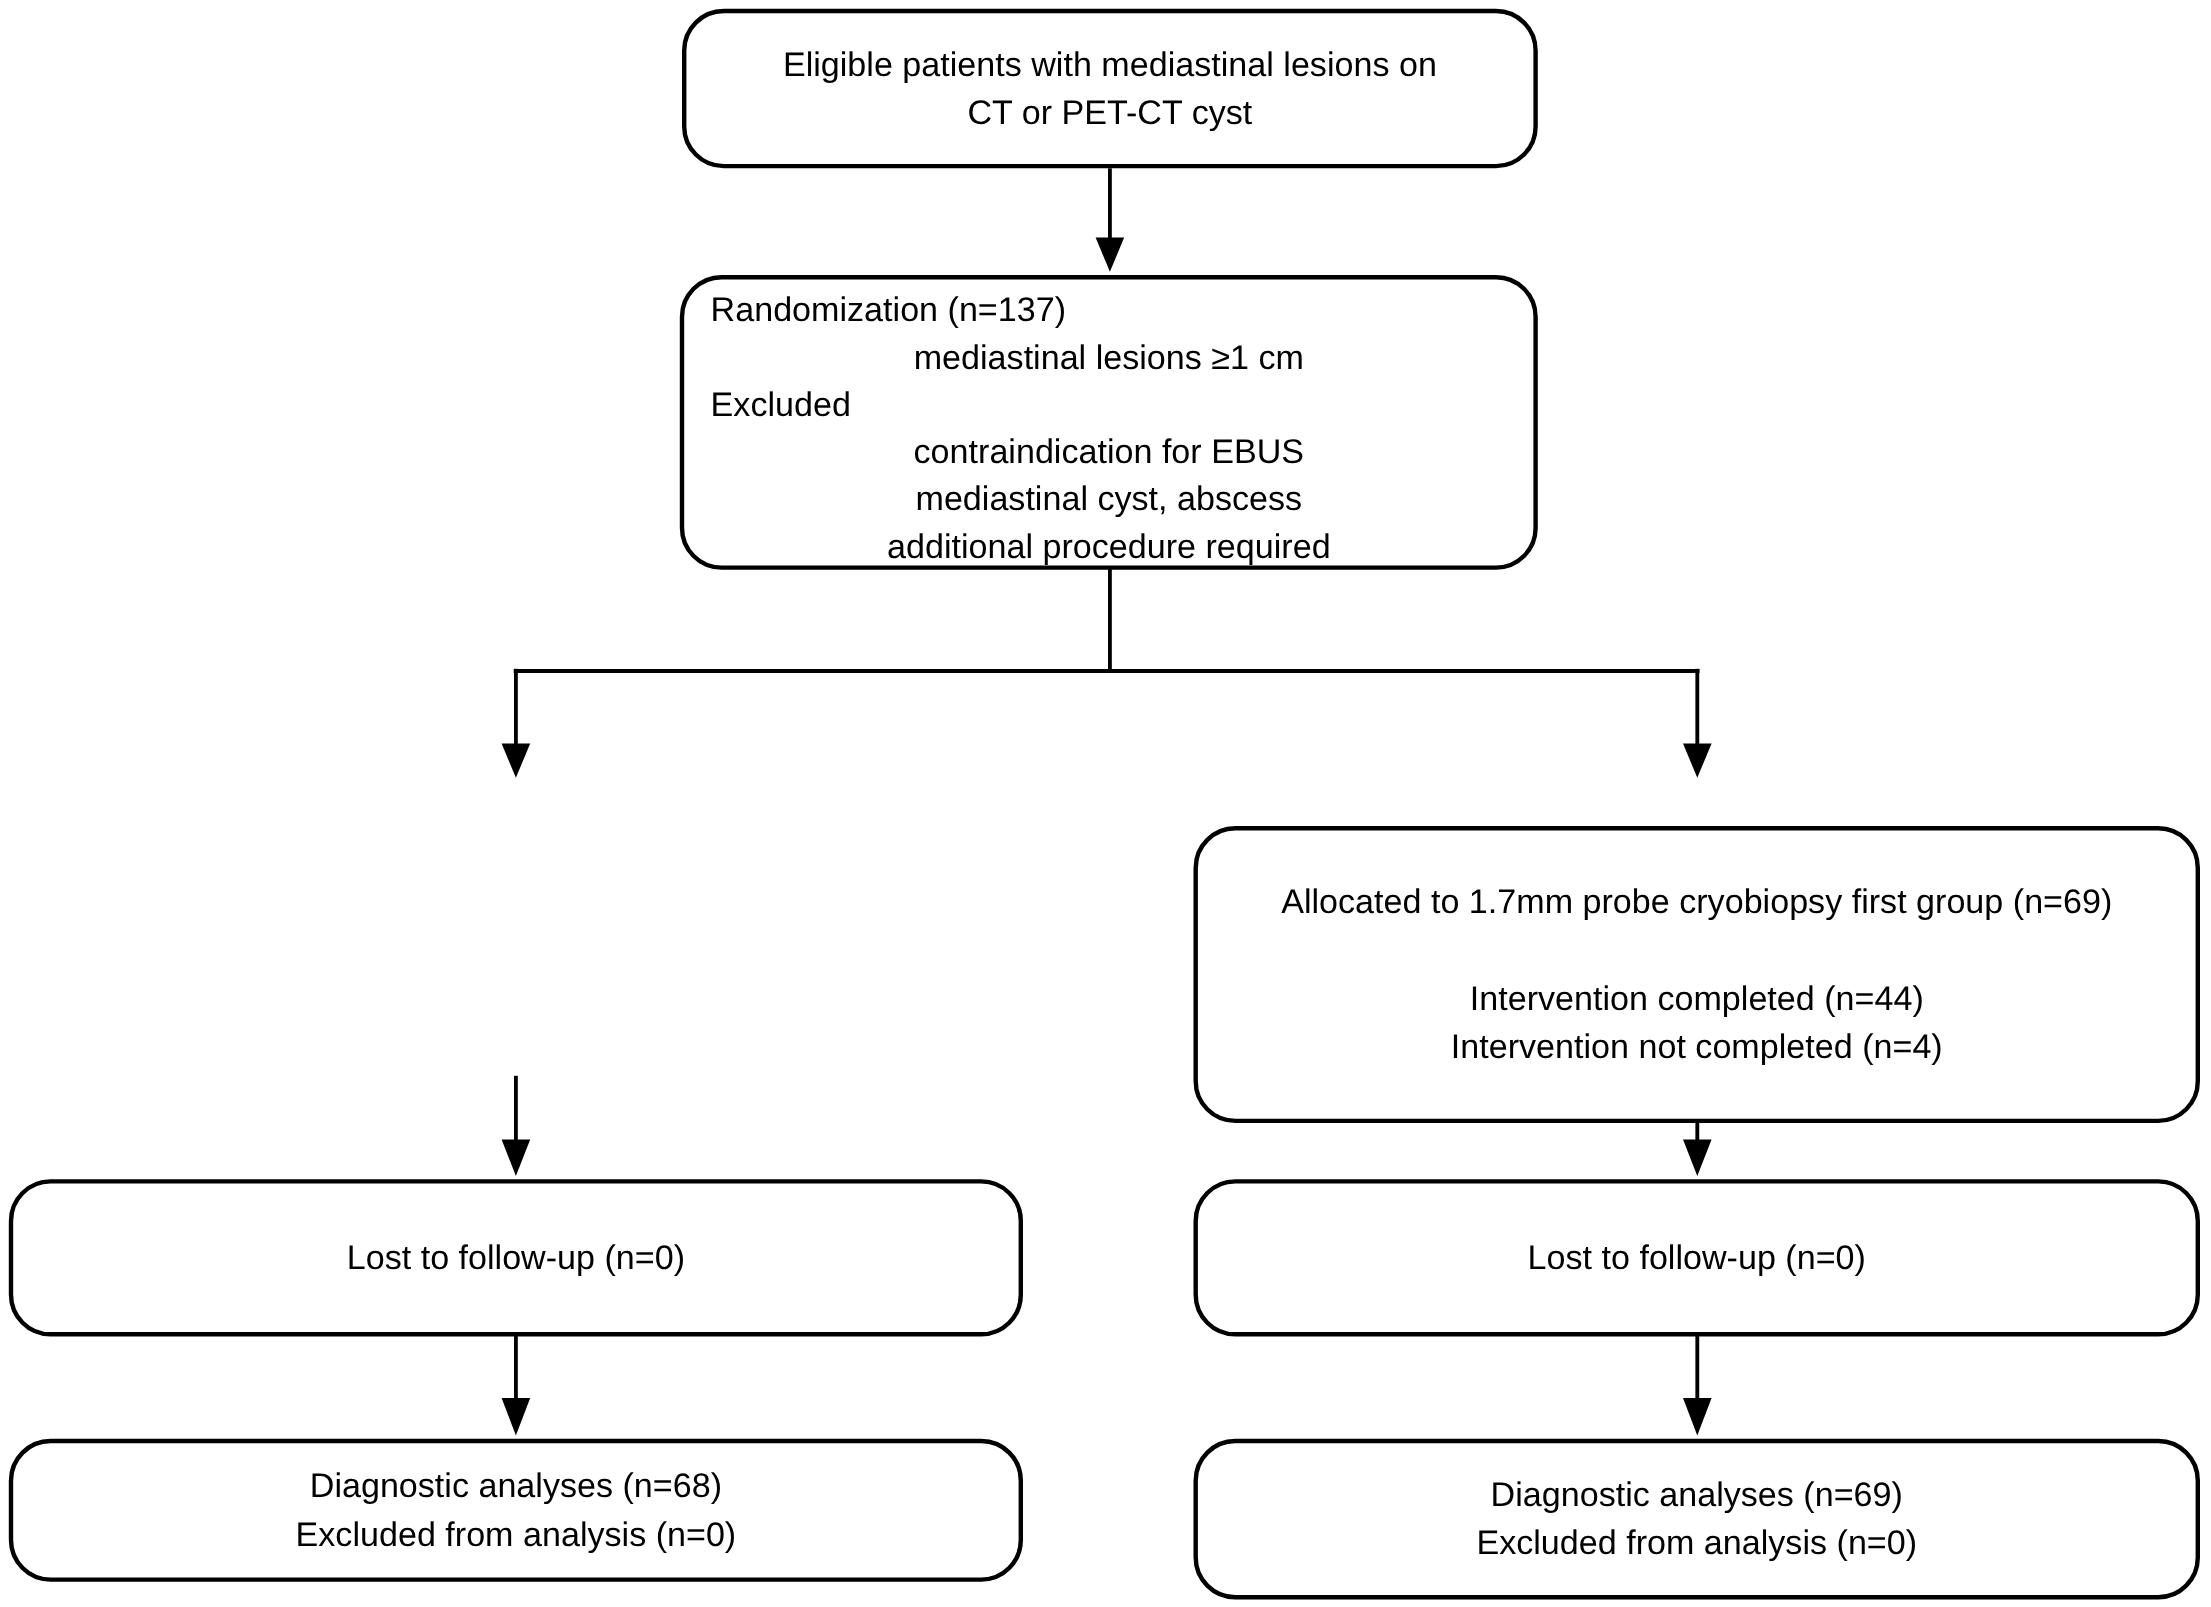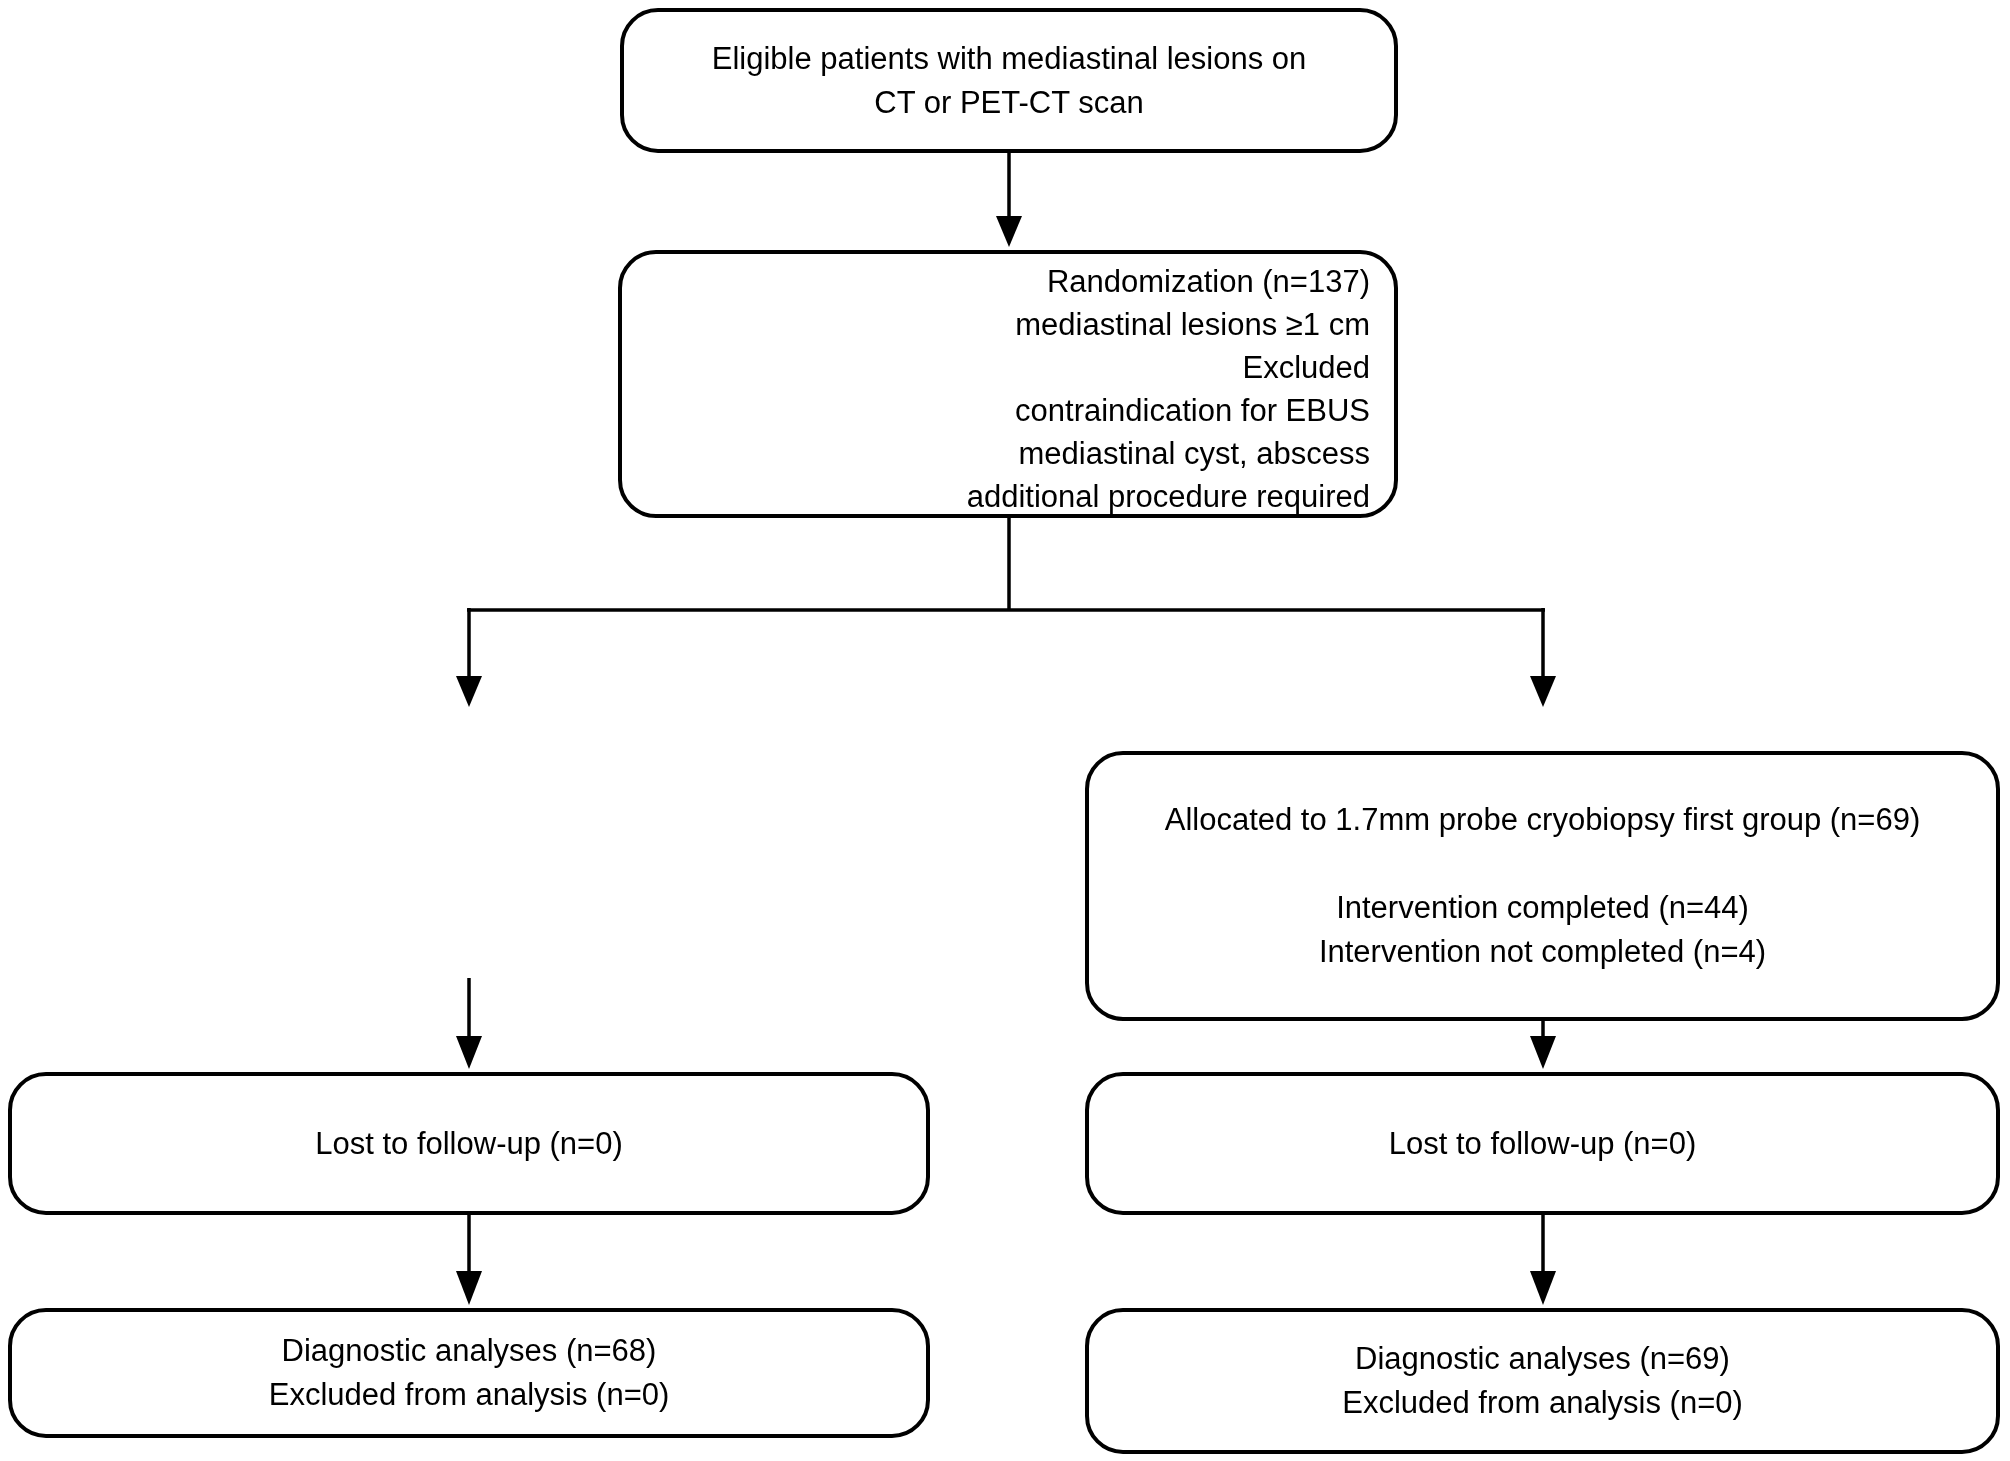--- a/index.html
+++ b/index.html
@@ -32,21 +32,21 @@
   .box .line {
     min-height: 44px;
     text-align: center;
     white-space: nowrap;
   }
   .box .line.align-left { text-align: left; }
 
   #box-eligible      { left: 620px;  top: 8px;    width: 778px; height: 145px; }
   #box-randomization { left: 618px;  top: 250px;  width: 780px; height: 268px;
                        justify-content: flex-start; padding: 6px 24px; }
-  #box-randomization .line { min-height: 43px; line-height: 43px; text-align: right; }
+  #box-randomization .line { min-height: 43px; line-height: 43px; }
   #box-alloc-left    { left: 8px;    top: 710px;  width: 922px; height: 270px; }
   #box-alloc-right   { left: 1085px; top: 710px;  width: 915px; height: 270px; margin-top: 41px; }
   #box-lost-left     { left: 8px;    top: 1072px; width: 922px; height: 143px; }
   #box-lost-right    { left: 1085px; top: 1072px; width: 915px; height: 143px; }
   #box-diag-left     { left: 8px;    top: 1308px; width: 922px; height: 130px; }
   #box-diag-right    { left: 1085px; top: 1308px; width: 915px; height: 146px; }
 
   .conn-line { stroke: #000000; stroke-width: 3.5; fill: none; }
   .conn-head { fill: #000000; stroke: none; }
 </style>
@@ -75,21 +75,21 @@
     <polygon class="conn-head" points="1530,1036 1556,1036 1543,1069"></polygon>
 
     <line class="conn-line" x1="469" y1="1213" x2="469" y2="1273"></line>
     <polygon class="conn-head" points="456,1271 482,1271 469,1305"></polygon>
     <line class="conn-line" x1="1543" y1="1213" x2="1543" y2="1273"></line>
     <polygon class="conn-head" points="1530,1271 1556,1271 1543,1305"></polygon>
   </svg>
 
   <div class="box" id="box-eligible">
     <div class="line">Eligible patients with mediastinal lesions on</div>
-    <div class="line">CT or PET-CT scan</div>
+    <div class="line">CT or PET-CT cyst</div>
   </div>
 
   <div class="box" id="box-randomization">
     <div class="line align-left">Randomization (n=137)</div>
     <div class="line">mediastinal lesions ≥1 cm</div>
     <div class="line align-left">Excluded</div>
     <div class="line">contraindication for EBUS</div>
     <div class="line">mediastinal cyst, abscess</div>
     <div class="line">additional procedure required</div>
   </div>

